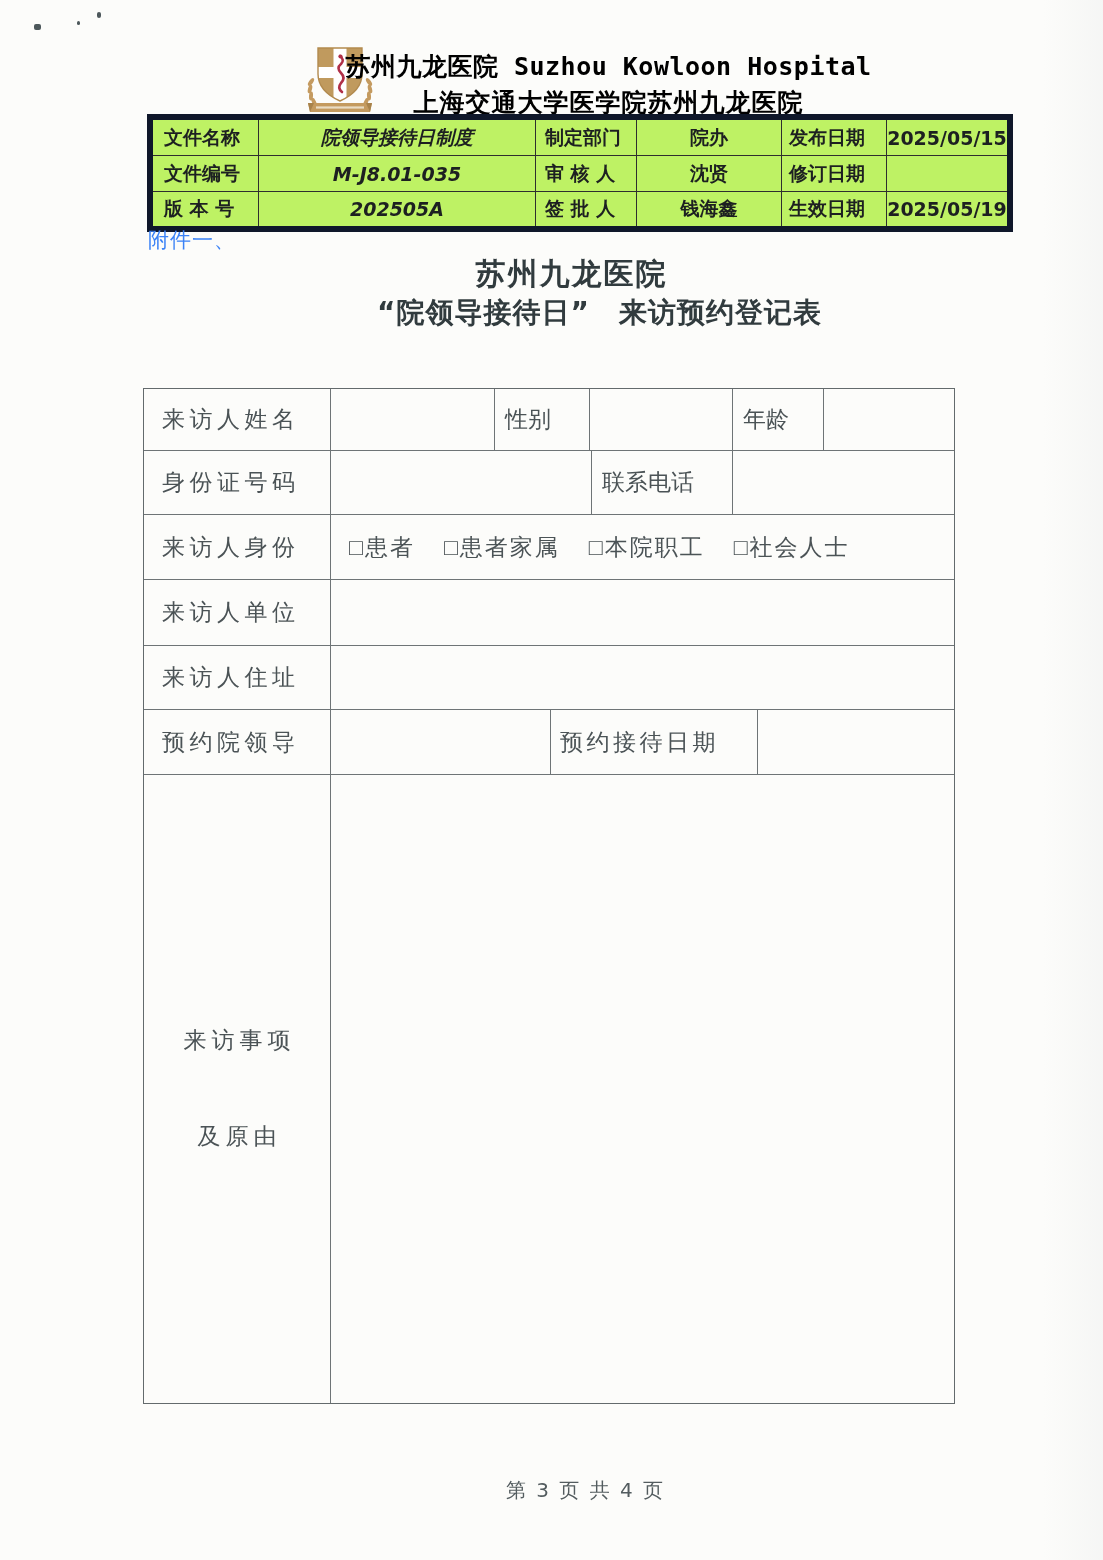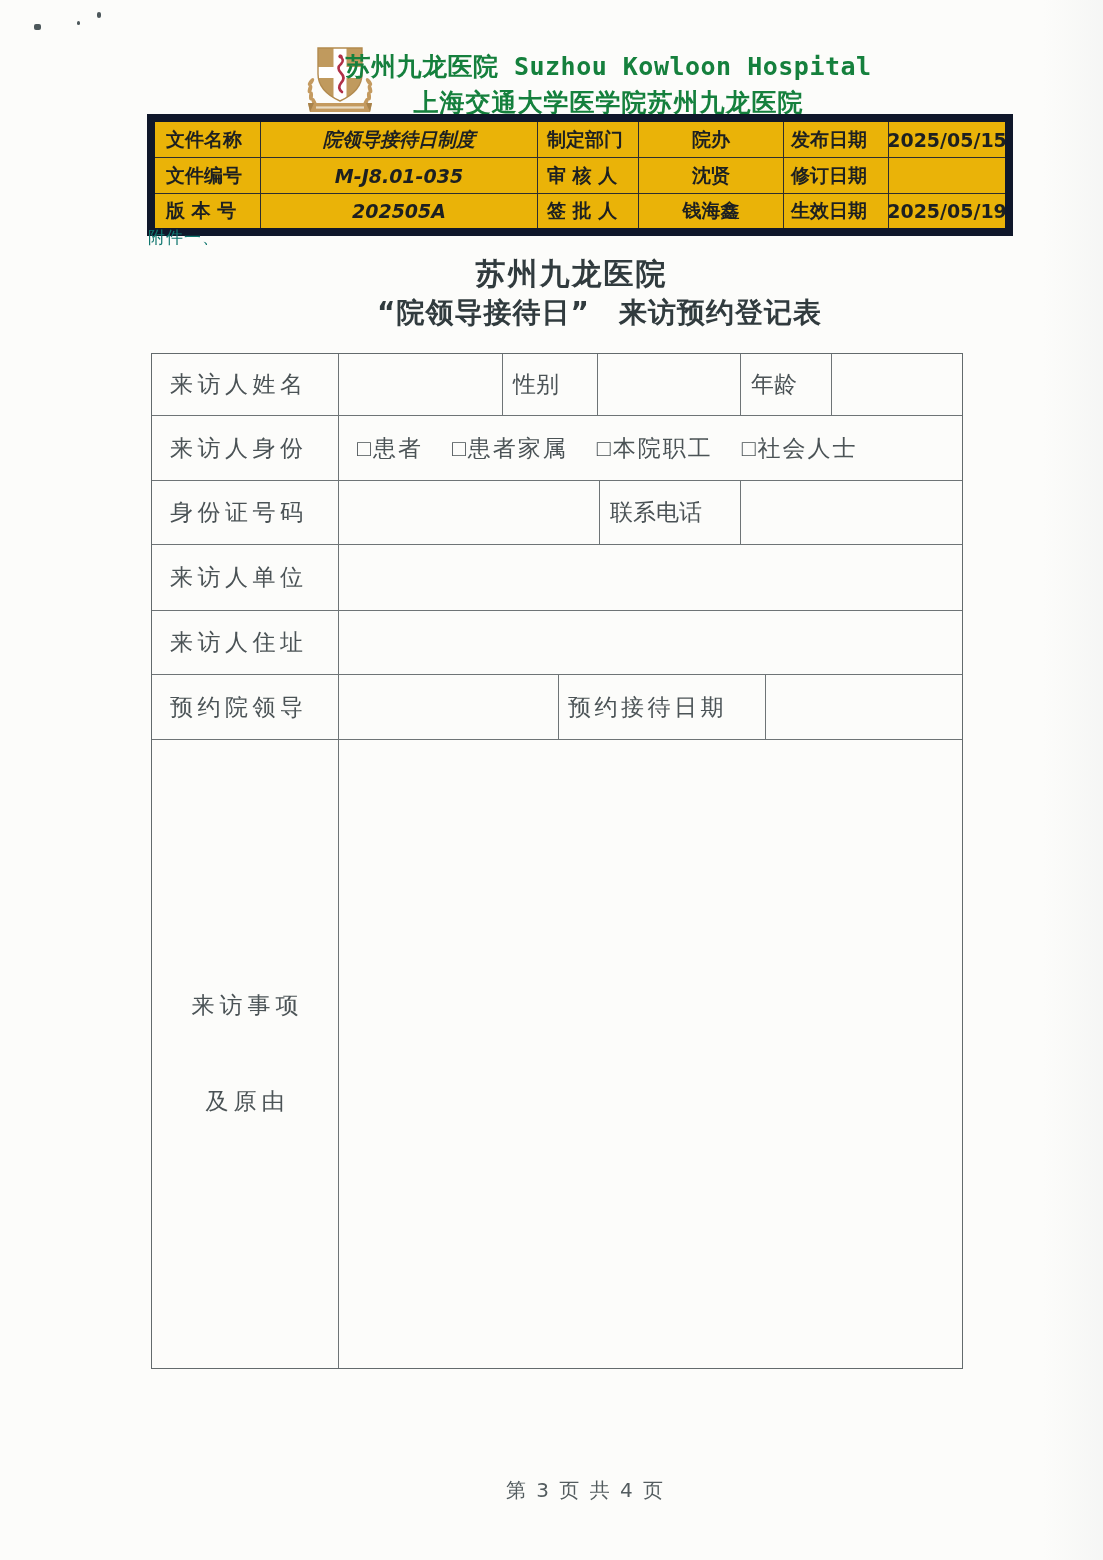--- a/index.html
+++ b/index.html
@@ -23,37 +23,37 @@
   }
 
   .speck { position: absolute; background: #4d585b; border-radius: 2px; }
   .speck.s1 { left: 34px; top: 24px; width: 7px; height: 6px; }
   .speck.s2 { left: 77px; top: 21px; width: 3px; height: 4px; }
   .speck.s3 { left: 97px; top: 12px; width: 4px; height: 6px; }
 
   
   .logo { position: absolute; left: 296px; top: 44px; width: 88px; height: 74px; }
 
-  .hdr-line { position: absolute; left: 50%; white-space: nowrap; color: #15803d; font-weight: bold; }
+  .hdr-line { position: absolute; left: 50%; white-space: nowrap; color: #000000; font-weight: bold; }
   .hdr-line1 {
     top: 50px; transform: translateX(-50%); margin-left: 57px;
     font-size: 25px; letter-spacing: 0.5px;
     font-family: "DejaVu Sans Mono", "DejaVu Sans", sans-serif;
   }
   .hdr-line2 {
     top: 86px; transform: translateX(-50%); margin-left: 57px;
     font-size: 25px; letter-spacing: 1px;
   }
 
   
   .meta-table {
     position: absolute; left: 147px; top: 114px; width: 866px;
-    border: 8px solid #0f172a;
+    border: 6px solid #0f172a;
     display: flex; flex-direction: column;
-    background: #eab308;
+    background: #bef264;
   }
   .meta-row { display: flex; height: 36px; border-bottom: 1.6px solid #2e2e2e; }
   .meta-row:last-child { border-bottom: none; height: 34px; }
   .meta-cell {
     display: flex; align-items: center;
     border-right: 1.6px solid #2e2e2e;
     font-size: 19px; font-weight: bold; color: #1d2021;
     overflow: hidden; white-space: nowrap;
   }
   .meta-cell:last-child { border-right: none; }
@@ -61,36 +61,35 @@
   .mc2 { flex: 0 0 277px; justify-content: center; font-style: italic; }
   .mc3 { flex: 0 0 101px; padding-left: 9px; }
   .mc4 { flex: 0 0 145px; justify-content: center; }
   .mc5 { flex: 0 0 105px; padding-left: 7px; }
   .mc6 { flex: 1 1 auto; justify-content: center; }
 
   
   .attachment {
     position: absolute; left: 148px; top: 226px;
     font-family: "Liberation Serif", "DejaVu Serif", serif;
-    font-size: 17px; color: #0f766e; letter-spacing: 1px;
+    font-size: 21px; color: #3b82f6; letter-spacing: 1px;
   }
   .form-title, .form-subtitle {
     position: absolute; left: 50%; white-space: nowrap;
     font-weight: bold; color: #313b3e;
   }
   .form-title   { top: 254px; transform: translateX(-50%); margin-left: 20px; font-size: 30px; letter-spacing: 2px; }
   .form-subtitle{ top: 294px; transform: translateX(-50%); margin-left: 48px; font-size: 28px; letter-spacing: 1px; }
 
   
   .form-table {
-    position: absolute; left: 143px; top: 353px; width: 812px;
+    position: absolute; left: 143px; top: 388px; width: 812px;
     border: 1.4px solid #636a6c;
     display: flex; flex-direction: column;
     background: transparent;
-    margin-left: 8px;
   }
   .f-row { display: flex; border-bottom: 1.2px solid #6e7476; }
   .f-row:last-child { border-bottom: none; }
   .f-row.r1 { height: 62px; }
   .f-row.r2 { height: 64px; }
   .f-row.r3 { height: 65px; }
   .f-row.r4 { height: 66px; }
   .f-row.r5 { height: 64px; justify-content: center; }
   .f-row.r6 { height: 65px; text-align: center; }
   .f-row.r7 { height: 628px; }
@@ -218,37 +217,37 @@
 
     <div class="f-row r1">
       <div class="f-cell f-label w188">来访人姓名</div>
       <div class="f-cell w164"></div>
       <div class="f-cell pl10 w95">性别</div>
       <div class="f-cell w143"></div>
       <div class="f-cell pl10 w91">年龄</div>
       <div class="f-cell grow"></div>
     </div>
 
+    <div class="f-row r2">
+      <div class="f-cell f-label w188">身份证号码</div>
+      <div class="f-cell w261"></div>
+      <div class="f-cell pl10 w141">联系电话</div>
+      <div class="f-cell grow"></div>
+    </div>
+
     <div class="f-row r3">
       <div class="f-cell f-label w188">来访人身份</div>
       <div class="f-cell options-cell grow">
         <span>□患者</span>
         <span>□患者家属</span>
         <span>□本院职工</span>
         <span>□社会人士</span>
       </div>
     </div>
 
-    <div class="f-row r2">
-      <div class="f-cell f-label w188">身份证号码</div>
-      <div class="f-cell w261"></div>
-      <div class="f-cell pl10 w141">联系电话</div>
-      <div class="f-cell grow"></div>
-    </div>
-
     <div class="f-row r4">
       <div class="f-cell f-label w188">来访人单位</div>
       <div class="f-cell grow"></div>
     </div>
 
     <div class="f-row r5">
       <div class="f-cell f-label w188">来访人住址</div>
       <div class="f-cell grow"></div>
     </div>
 

